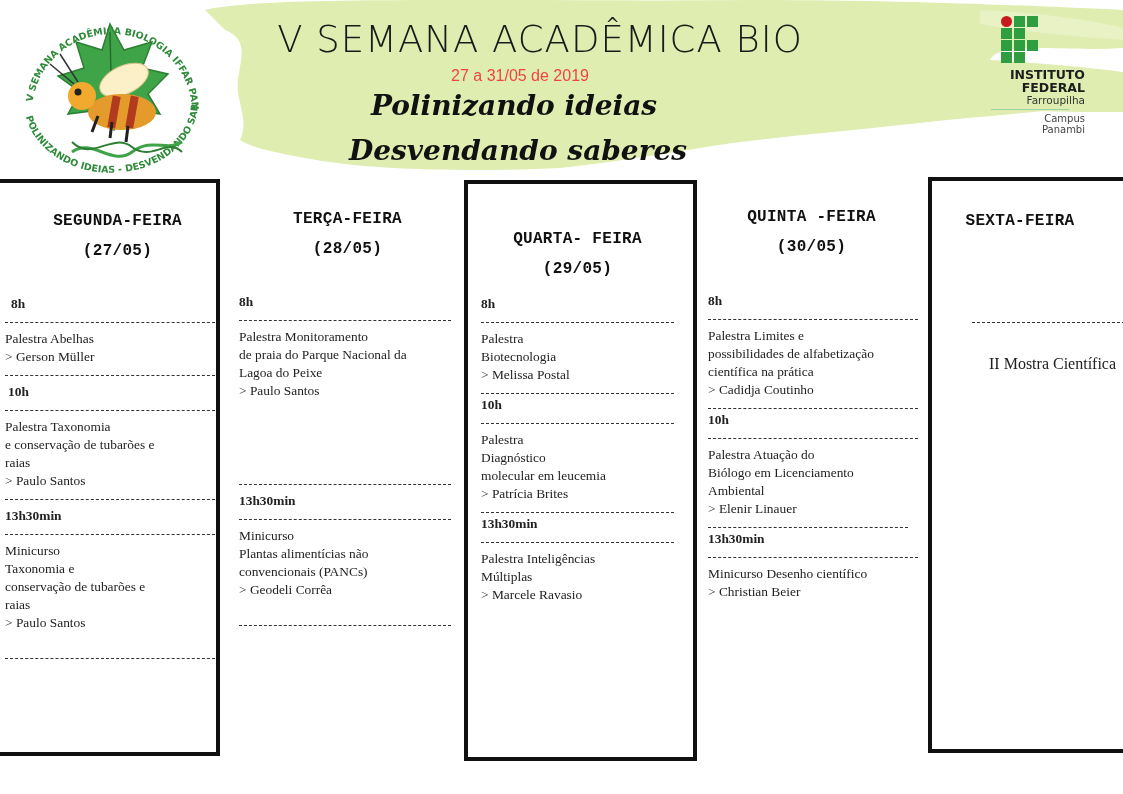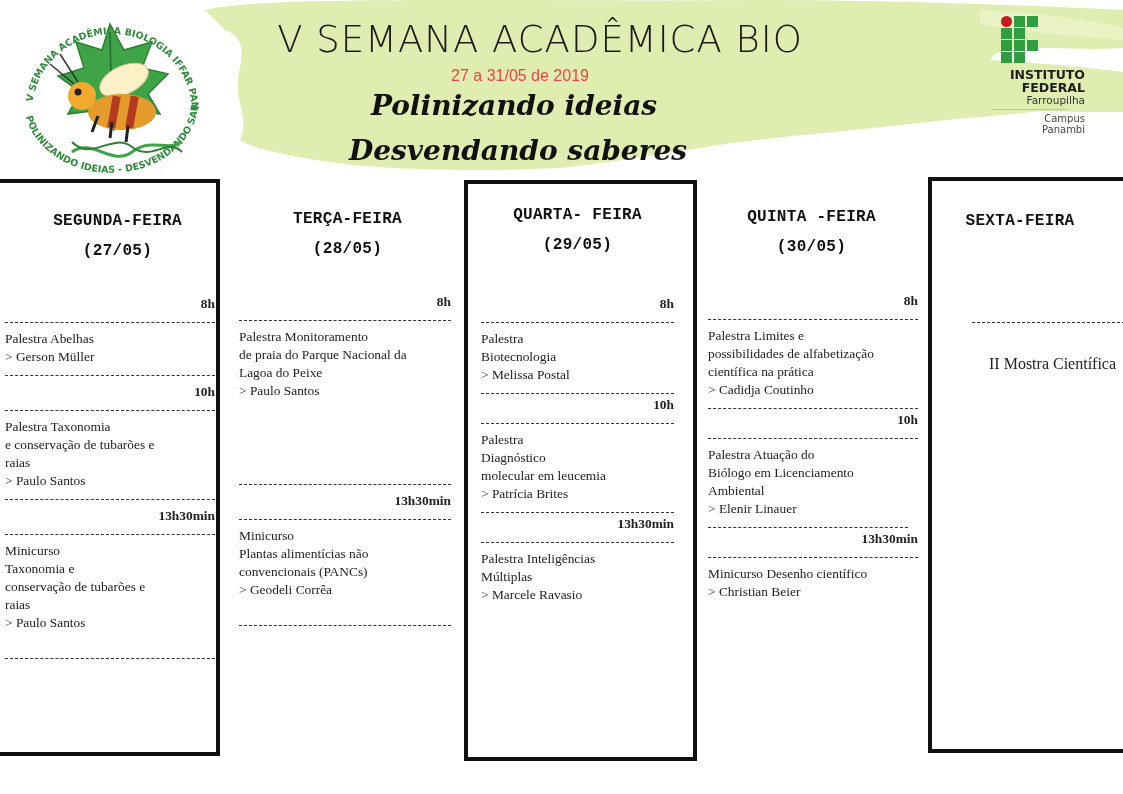--- a/index.html
+++ b/index.html
@@ -28,21 +28,21 @@
   .if-text2 { font-family: "DejaVu Sans", sans-serif; font-size: 10.5px; color: #333; line-height: 12px; }
   .if-line { width: 78px; height: 1px; background: #9bd3a6; margin: 3px auto 3px; }
   .if-text3 { font-family: "DejaVu Sans", sans-serif; font-size: 10px; color: #444; line-height: 11px; }
 
   
   .day { position: absolute; }
   .day.boxed { border: 4px solid #111; background: #fff; }
   .day-title { position: absolute; text-align: center; font-family: Liberation Mono, monospace; font-weight: bold;
                font-size: 16px; line-height: 30px; color: #111; letter-spacing: 0.3px; }
   .sched { position: absolute; font-size: 13.4px; line-height: 18px; color: #222; }
-  .sched .time { font-weight: bold; display: block; text-align: right; }
+  .sched .time { font-weight: bold; display: block; }
   .sched .dash { display: block; height: 1px; border-top: 1.2px dashed #333; margin: 9px 0 7px; }
   .sched .line { display: block; white-space: nowrap; }
 </style>
 </head>
 <body>
 
 <svg class="brush" width="1123" height="200" style="left:0;top:0;">
   <path d="M205,10 C260,-5 520,2 760,0 C900,0 1040,6 1123,10 L1123,48 C1060,52 1000,40 990,60 C1060,64 1110,70 1123,72 L1123,104 C1060,110 960,118 900,125 C840,132 760,138 700,148 C650,156 600,164 560,168 C480,172 380,170 330,162 C290,156 250,148 240,140 C250,120 235,100 238,80 C240,60 250,40 225,30 Z" fill="#dfedb0"></path>
   <path d="M980,10 C1040,12 1100,22 1123,28 L1123,40 C1060,36 1010,30 980,24 Z" fill="#e8f2c4"></path>
   <path d="M1000,100 C1050,96 1100,94 1123,92 L1123,112 C1080,112 1040,112 1000,108 Z" fill="#dfedb0"></path>
@@ -148,21 +148,21 @@
   <span class="time">13h30min</span>
   <span class="dash"></span>
   <span class="line">Minicurso</span>
   <span class="line">Plantas alimentícias não</span>
   <span class="line">convencionais (PANCs)</span>
   <span class="line">&gt; Geodeli Corrêa</span>
   <span class="dash" style="margin-top:26px;"></span>
 </div>
 
 <div class="day boxed" style="left:464px;top:180px;width:233px;height:581px;"></div>
-<div class="day-title" style="left:480px;top:200px;width:195px;">
+<div class="day-title" style="left:480px;top:224px;width:195px;">
   <div>QUARTA- FEIRA</div>
   <div>(29/05)</div>
 </div>
 <div class="sched" style="left:481px;top:295px;width:193px;">
   <span class="time">8h</span>
   <span class="dash"></span>
   <span class="line">Palestra</span>
   <span class="line">Biotecnologia</span>
   <span class="line">&gt; Melissa Postal</span>
   <span class="dash" style="margin-bottom:2px;"></span>

